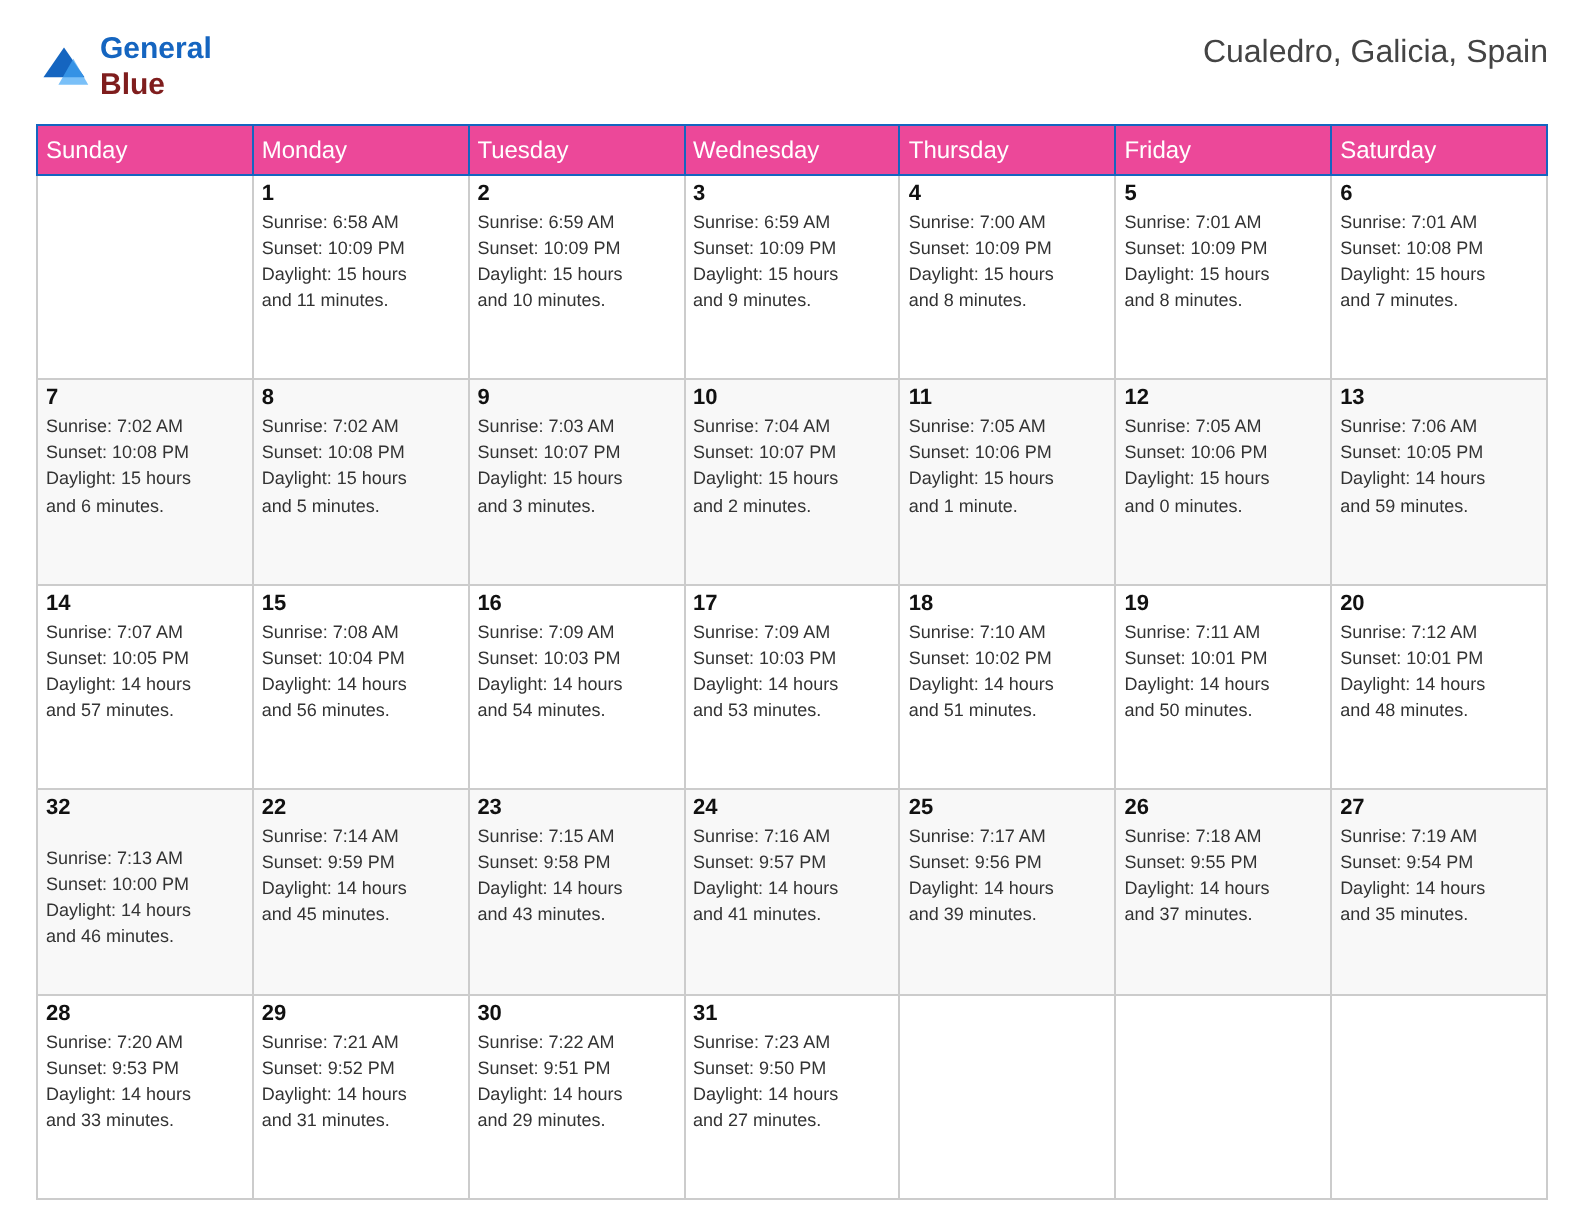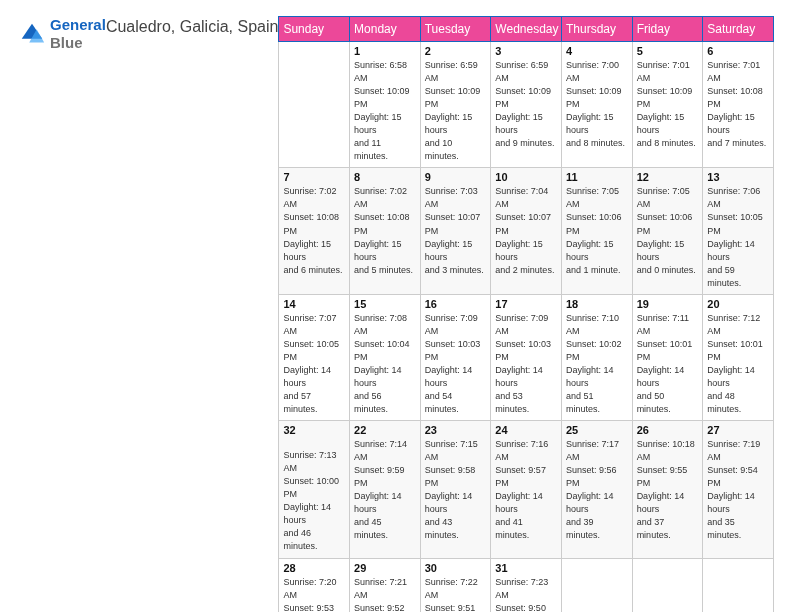--- a/index.html
+++ b/index.html
@@ -8,21 +8,21 @@
       height: 612px;
       font-family: Arial, sans-serif;
       background: #fff;
       overflow: hidden;
     }
     .page {
       width: 792px;
       height: 612px;
       padding: 16px 18px 12px 18px;
       display: flex;
-      flex-direction: row;
+      flex-direction: column;
     }
     .header {
       display: flex;
       justify-content: space-between;
       align-items: flex-start;
       margin-bottom: 10px;
     }
     .logo {
       display: flex;
       align-items: center;
@@ -104,21 +104,21 @@
 
 <div class="page">
   <div class="header">
     <div class="logo">
       <svg class="logo-icon" viewBox="0 0 30 30">
         <polygon points="15,4 26,20 4,20" fill="#1565c0"></polygon>
         <polygon points="20,10 28,24 12,24" fill="#42a5f5" opacity="0.7"></polygon>
       </svg>
       <div class="logo-text">
         <div><span>General</span></div>
-        <div><span style="color:#737373">Blue</span></div>
+        <div><span style="color:#7f1d1d">Blue</span></div>
       </div>
     </div>
     <div class="title-block">
       <div class="subtitle">Cualedro, Galicia, Spain</div>
     </div>
   </div>
 
   <table class="calendar">
     <thead>
       <tr>
@@ -310,21 +310,21 @@
           </td>
           <td>
             <span class="day-num">25</span>
             <div class="day-info" style="white-space: pre-line;">Sunrise: 7:17 AM
 Sunset: 9:56 PM
 Daylight: 14 hours
 and 39 minutes.</div>
           </td>
           <td>
             <span class="day-num">26</span>
-            <div class="day-info" style="white-space: pre-line;">Sunrise: 10:18 AM
+            <div class="day-info" style="white-space: pre-line;">Sunrise: 7:18 AM
 Sunset: 9:55 PM
 Daylight: 14 hours
 and 37 minutes.</div>
           </td>
           <td>
             <span class="day-num">27</span>
             <div class="day-info" style="white-space: pre-line;">Sunrise: 7:19 AM
 Sunset: 9:54 PM
 Daylight: 14 hours
 and 35 minutes.</div>

